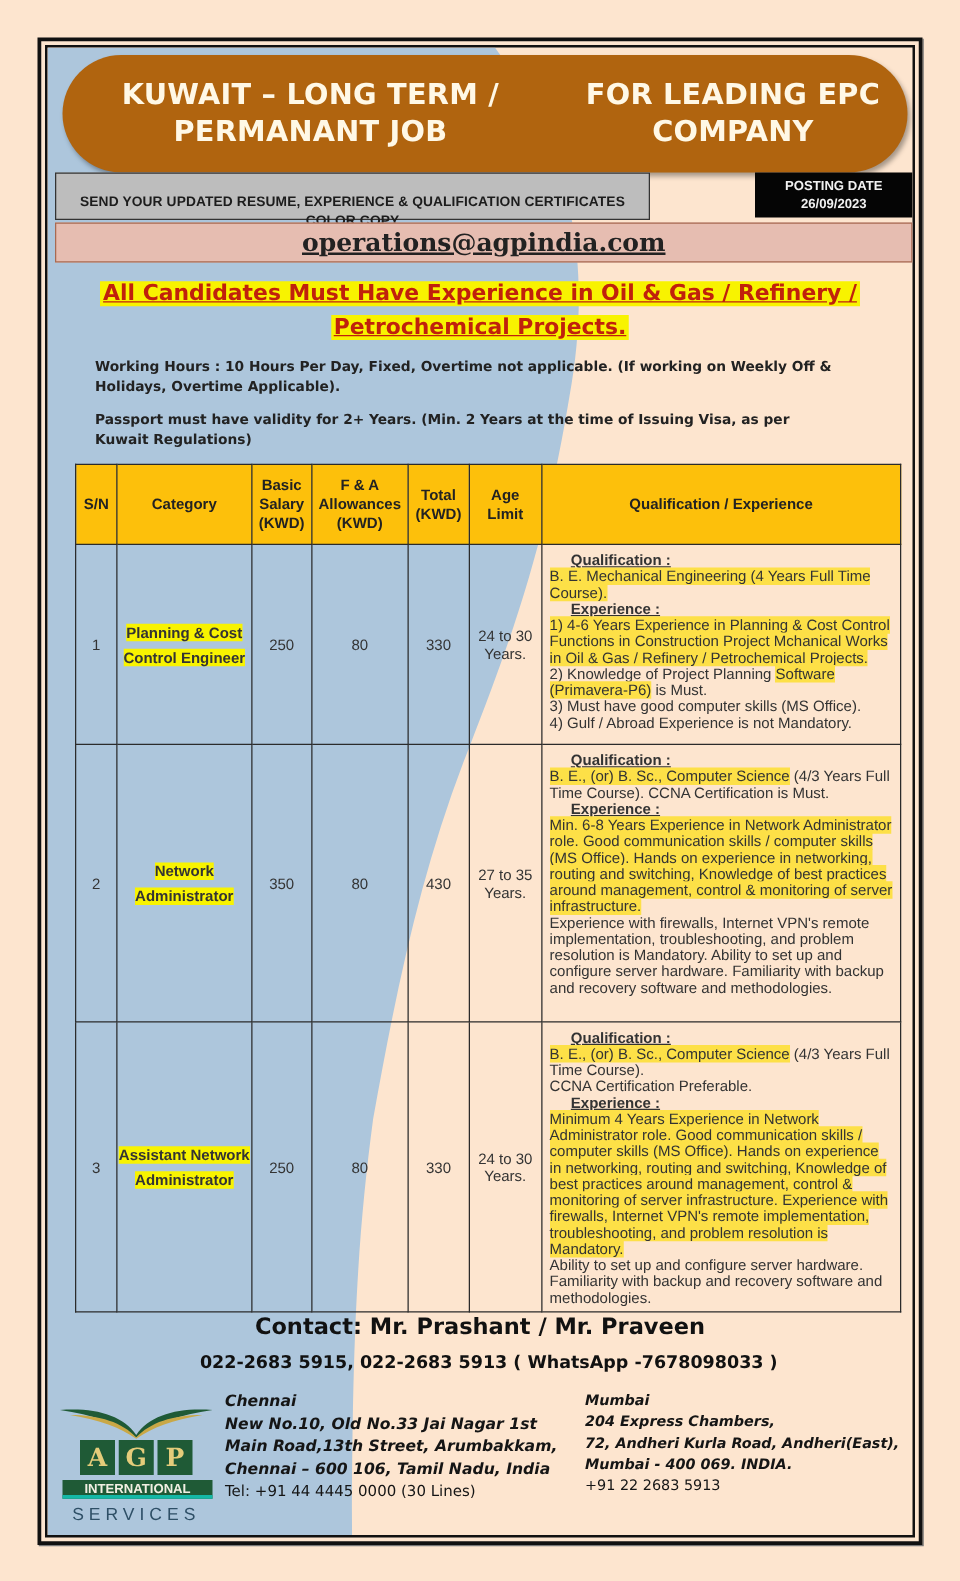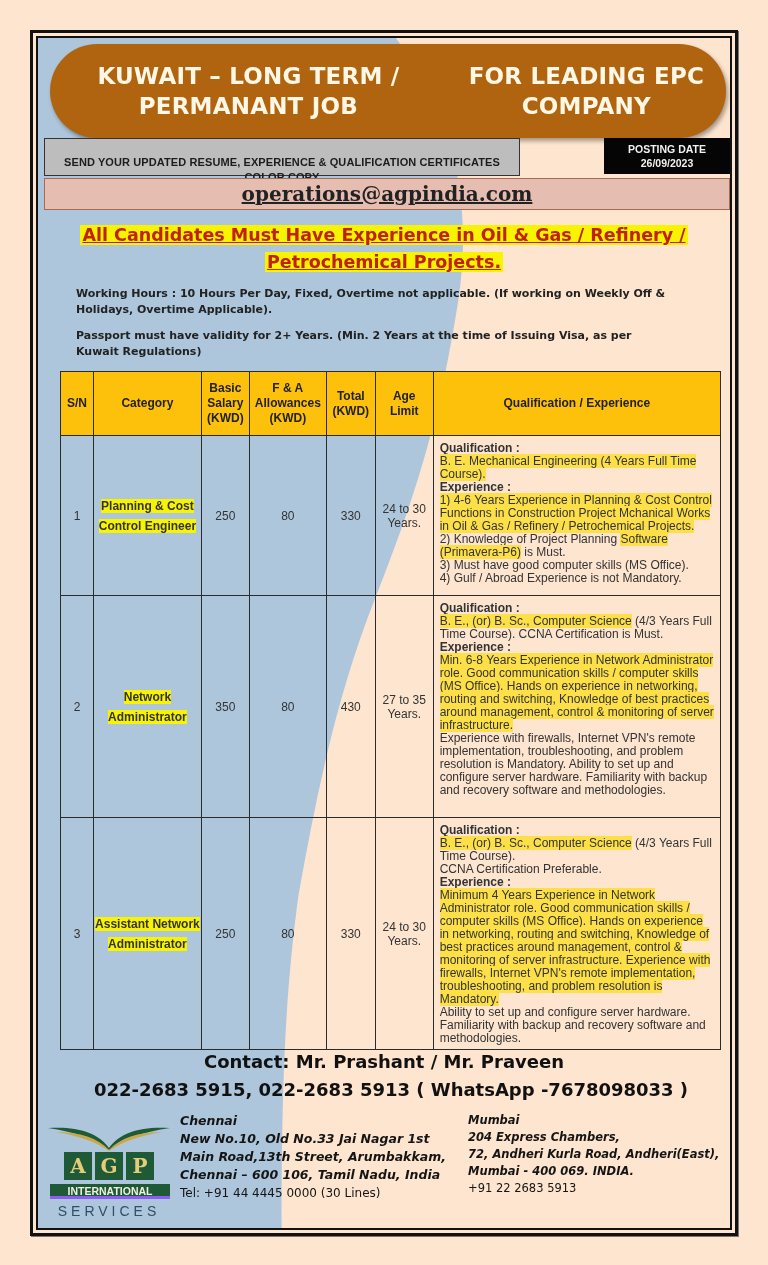--- a/index.html
+++ b/index.html
@@ -79,42 +79,42 @@
     font-size: 12px; line-height: 15px; text-align: center; color: #222;
     height: 64px; padding: 0 2px;
   }
   table.jobs td {
     border: 1.5px solid #2b2b2b; text-align: center; vertical-align: middle;
     font-size: 12px; color: #333;
   }
   .cat { font-family: "Liberation Sans", sans-serif; font-weight: bold; font-size: 15.5px; color: #c5250d; line-height: 20px; }
   .cat span { background: #f8f300; }
   .qual { text-align: left !important; vertical-align: top !important; padding: 6px 6px 4px 6px; font-size: 11px; line-height: 13px; color: #2b2b2b; }
-  .qual .h { font-weight: bold; display: block; }
+  .qual .h { font-weight: bold; text-decoration: underline; display: block; margin-left: 17px; }
   .hl { background: #fde047; }
 
   .contact {
     position: absolute; left: 0; top: 1010px; width: 100%; text-align: center;
     font-family: "DejaVu Sans", sans-serif; font-weight: bold; color: #111;
   }
   .contact .c1 { font-size: 18px; line-height: 28px; }
-  .contact .c2 { font-size: 18px; line-height: 28px; padding-left: 14px; }
+  .contact .c2 { font-size: 14px; line-height: 28px; padding-left: 14px; }
 
   
   .logo { position: absolute; left: 8px; top: 1084px; width: 126px; height: 96px; }
   .logo .wing { position: absolute; left: 0; top: 0; }
   .logo .letters { position: absolute; left: 18px; top: 30px; display: flex; gap: 3px; }
   .logo .letters span {
     display: inline-block; width: 28px; height: 28px; background: #1f5a36; color: #e4cc7a;
     font-family: "DejaVu Serif", serif; font-weight: bold; font-size: 20px; text-align: center; line-height: 28px;
   }
   .logo .intl {
     position: absolute; left: 4px; top: 62px; width: 120px; height: 15px; background: #1f5a36;
     color: #f1efe2; font-family: "Liberation Sans", sans-serif; font-weight: bold; font-size: 10.5px;
-    text-align: center; line-height: 15px; border-bottom: 3px solid #8b5cf6;
+    text-align: center; line-height: 15px; border-bottom: 3px solid #14b8a6;
   }
   .logo .svc {
     position: absolute; left: 0; top: 81px; width: 126px; text-align: center;
     color: #2e4f66; font-family: "Liberation Sans", sans-serif; font-size: 14px; letter-spacing: 4px;
   }
 
   .addr { position: absolute; font-family: "DejaVu Sans", sans-serif; color: #151515; }
   .addr .b { font-weight: bold; font-style: italic; }
   .addr.chennai { left: 142px; top: 1074px; font-size: 12.5px; line-height: 18px; }
   .addr.chennai .tel { font-weight: normal; font-size: 12px; }

